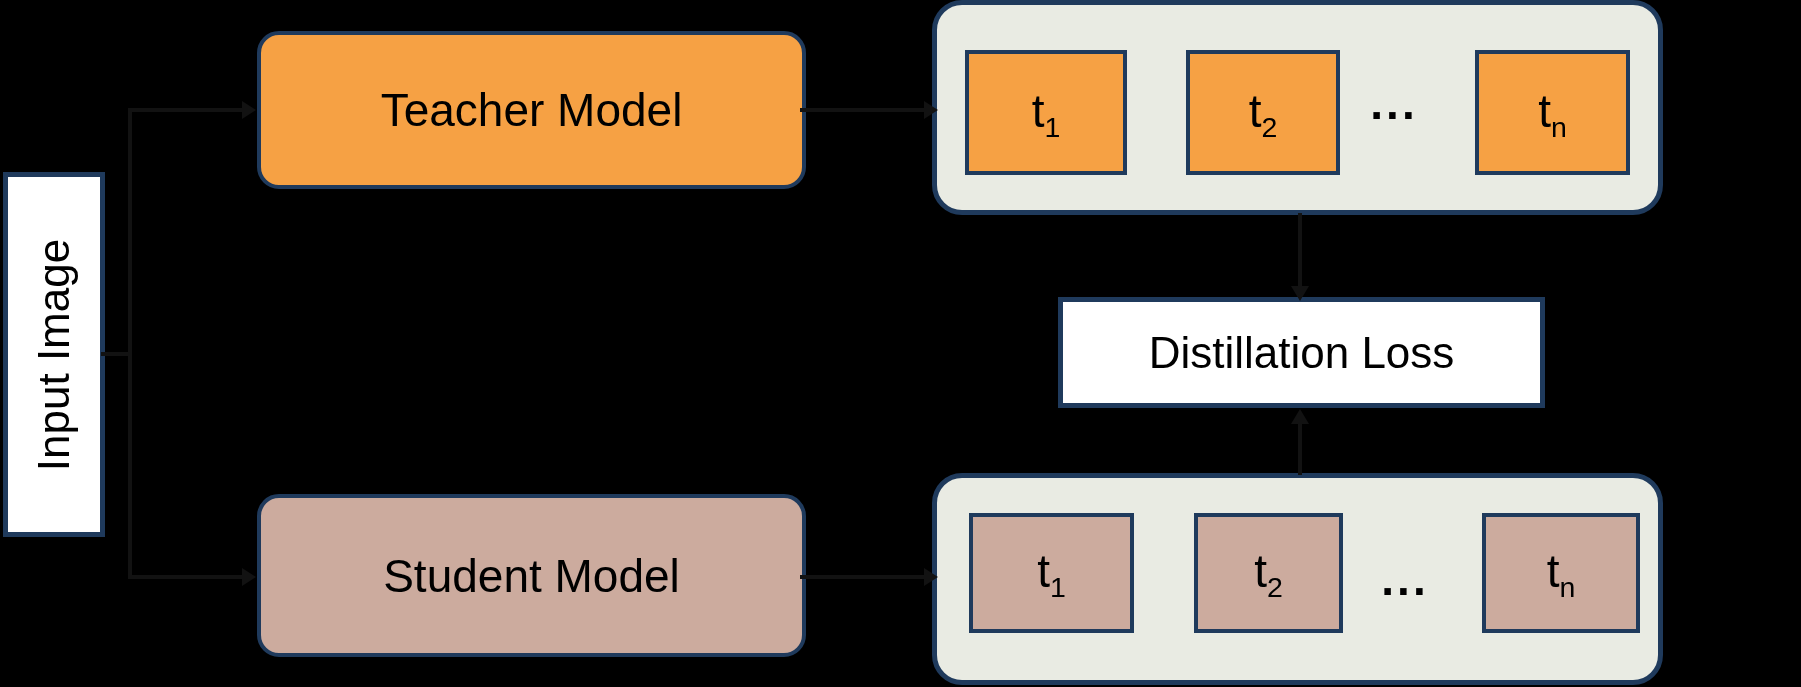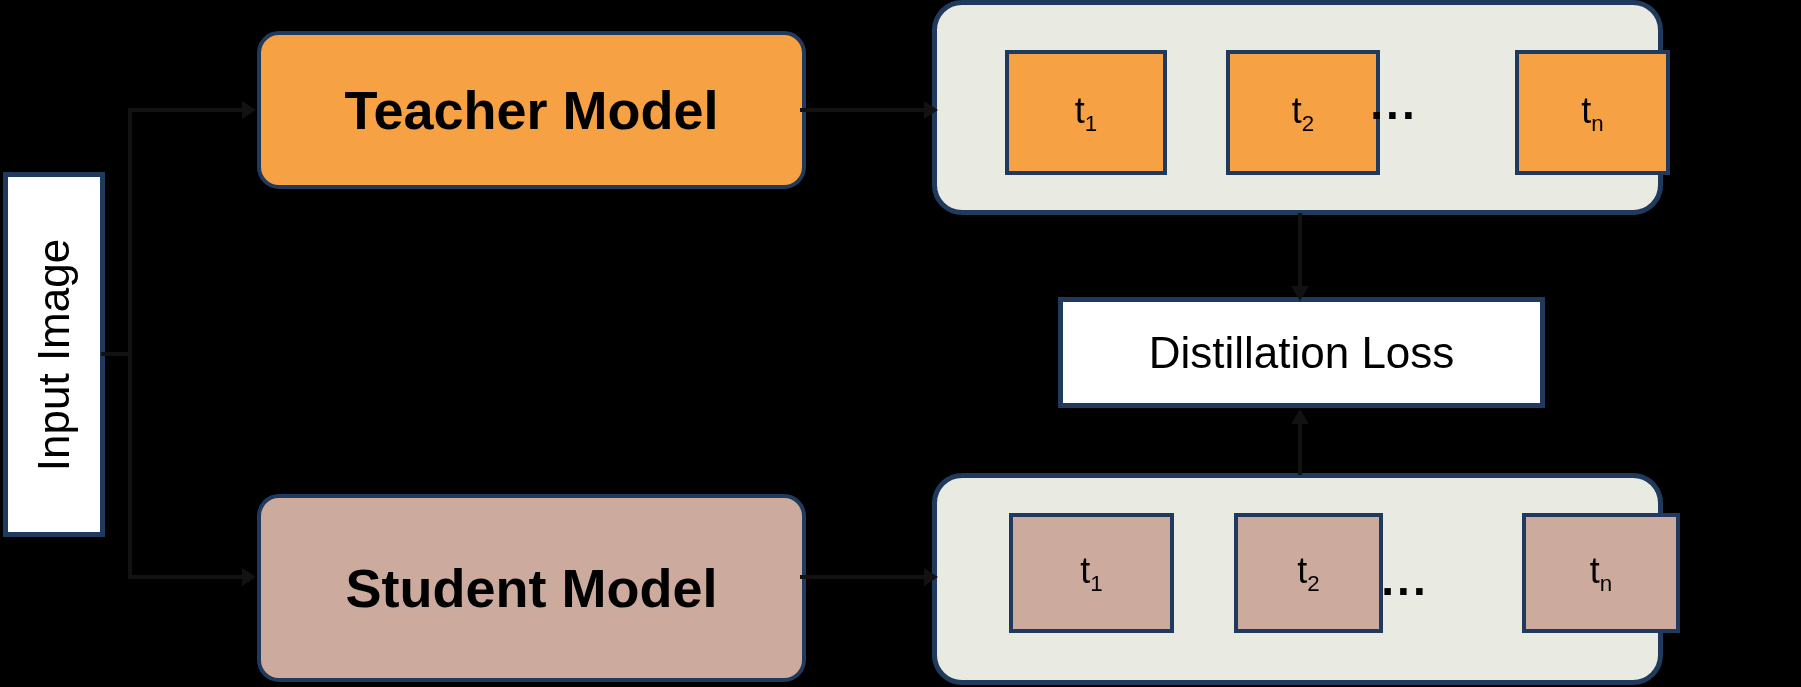--- a/index.html
+++ b/index.html
@@ -34,39 +34,38 @@
     transform: rotate(-90deg);
     white-space: nowrap;
     font-size: 44px;
     font-weight: 500;
   }
   
   .model-box {
     left: 257px; width: 549px; height: 158px;
     border: 4px solid var(--border-navy, #1F3A5C);
     border-radius: 22px;
-    font-size: 54px;
-    font-weight: 700;
+    font-size: 46px;
+    font-weight: 400;
   }
   .teacher-box { top: 31px; background: var(--teacher-fill, #F6A144); }
-  .student-box { top: 494px; height: 188px; background: var(--student-fill, #CCAB9E); }
+  .student-box { top: 494px; height: 163px; background: var(--student-fill, #CCAB9E); }
   
   .out-container {
     left: 932px; width: 731px;
     background: var(--container-fill, #E9EBE3);
     border: 5px solid var(--border-navy, #1F3A5C);
     border-radius: 30px;
   }
   .teacher-out { top: 0px; height: 215px; }
   .student-out { top: 473px; height: 212px; }
   
   .token-box {
     border: 4px solid var(--border-navy, #1F3A5C);
-    font-size: 36px;
-    margin-left: 40px;
+    font-size: 46px;
   }
   .token-box.orange { background: var(--teacher-fill, #F6A144); }
   .token-box.tan    { background: var(--student-fill, #CCAB9E); }
   .tok-sub {
     font-size: 0.62em;
     line-height: 1;
     vertical-align: -0.35em;
   }
   .ellipsis {
     font-size: 46px;

